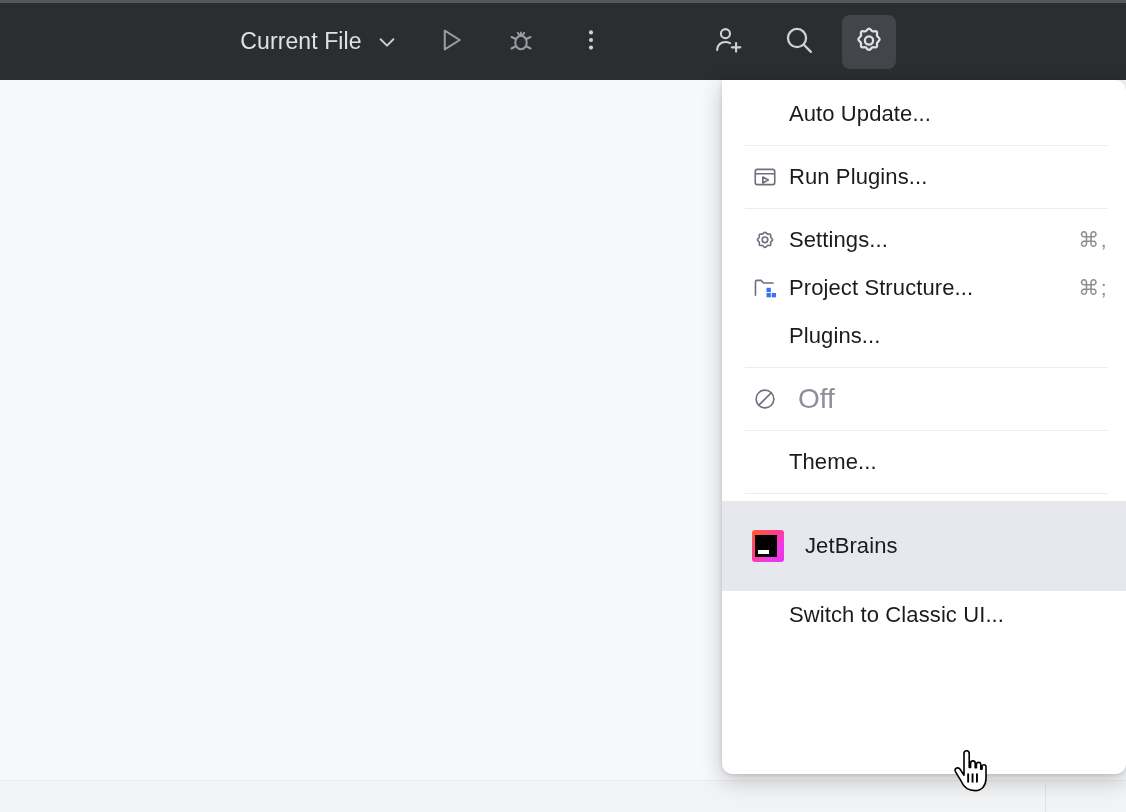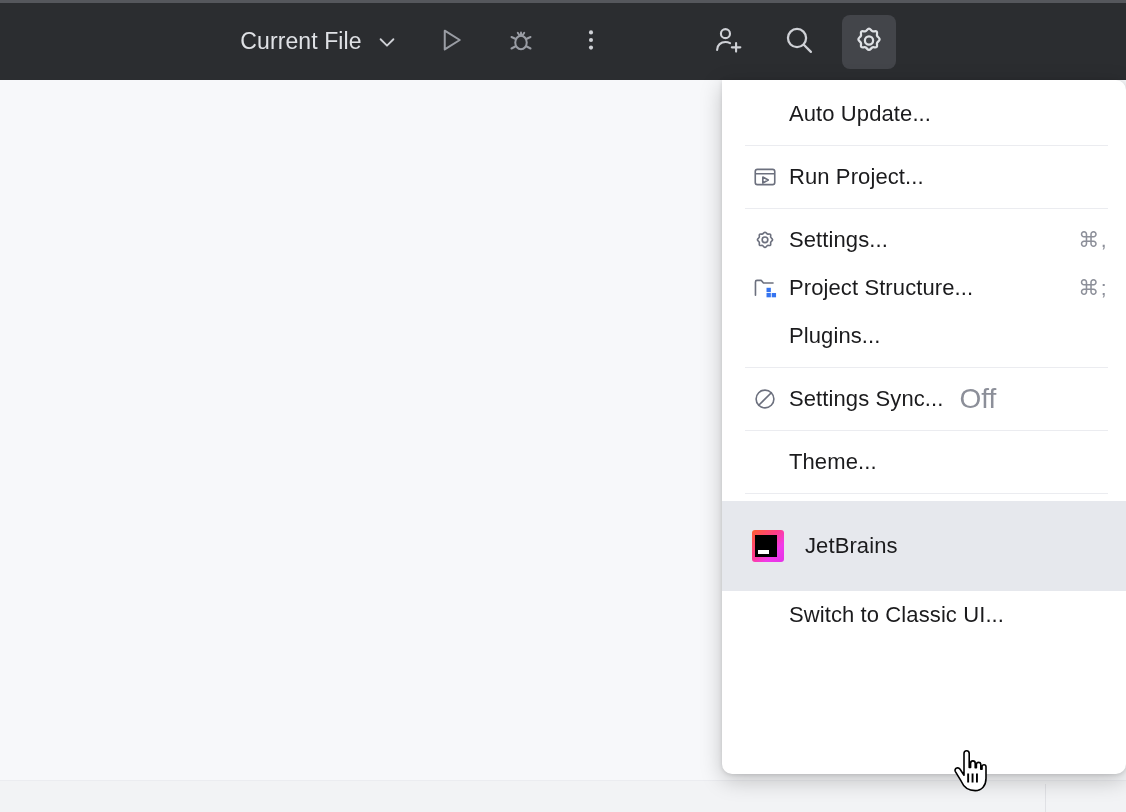--- a/index.html
+++ b/index.html
@@ -324,21 +324,21 @@
       <div class="menu-sep"></div>
 
       <div class="menu-item">
         <span class="mi-icon">
           <svg width="26" height="26" viewBox="0 0 24 24" fill="none" stroke="#6c707e" stroke-width="1.5" stroke-linejoin="round">
             <rect x="3" y="5" width="18" height="14" rx="2"></rect>
             <path d="M3 9 L21 9"></path>
             <polygon points="10,12 15,14.8 10,17.6" fill="none"></polygon>
           </svg>
         </span>
-        <span class="mi-label">Run Project...</span>
+        <span class="mi-label">Run Plugins...</span>
       </div>
 
       <div class="menu-sep"></div>
 
       <div class="menu-item">
         <span class="mi-icon">
           <svg width="26" height="26" viewBox="0 0 24 24" fill="none" stroke="#6c707e" stroke-width="1.5" stroke-linejoin="round">
             <path d="M12 3.2c1 0 1.4 1.3 2.3 1.7.9.4 2-.5 2.7.3.7.7-.1 1.8.3 2.7.4.9 1.7 1.3 1.7 2.3s-1.3 1.4-1.7 2.3c-.4.9.4 2-.3 2.7-.7.7-1.8-.1-2.7.3-.9.4-1.3 1.7-2.3 1.7s-1.4-1.3-2.3-1.7c-.9-.4-2 .4-2.7-.3-.7-.7.1-1.8-.3-2.7-.4-.9-1.7-1.3-1.7-2.3s1.3-1.4 1.7-2.3c.4-.9-.4-2 .3-2.7.7-.7 1.8.1 2.7-.3.9-.4 1.3-1.7 2.3-1.7z" transform="translate(0,1.6)"></path>
             <circle cx="12" cy="11.8" r="2.6"></circle>
           </svg>
@@ -367,21 +367,20 @@
 
       <div class="menu-sep"></div>
 
       <div class="menu-item">
         <span class="mi-icon">
           <svg width="26" height="26" viewBox="0 0 24 24" fill="none" stroke="#6c707e" stroke-width="1.5" stroke-linecap="round">
             <circle cx="12" cy="12" r="8.2"></circle>
             <path d="M6.2 17.8 L17.8 6.2"></path>
           </svg>
         </span>
-        <span class="mi-label">Settings Sync...</span>
         <span class="mi-suffix">Off</span>
       </div>
 
       <div class="menu-sep"></div>
 
       <div class="menu-item no-icon">
         <span class="mi-icon"></span>
         <span class="mi-label">Theme...</span>
       </div>
 

